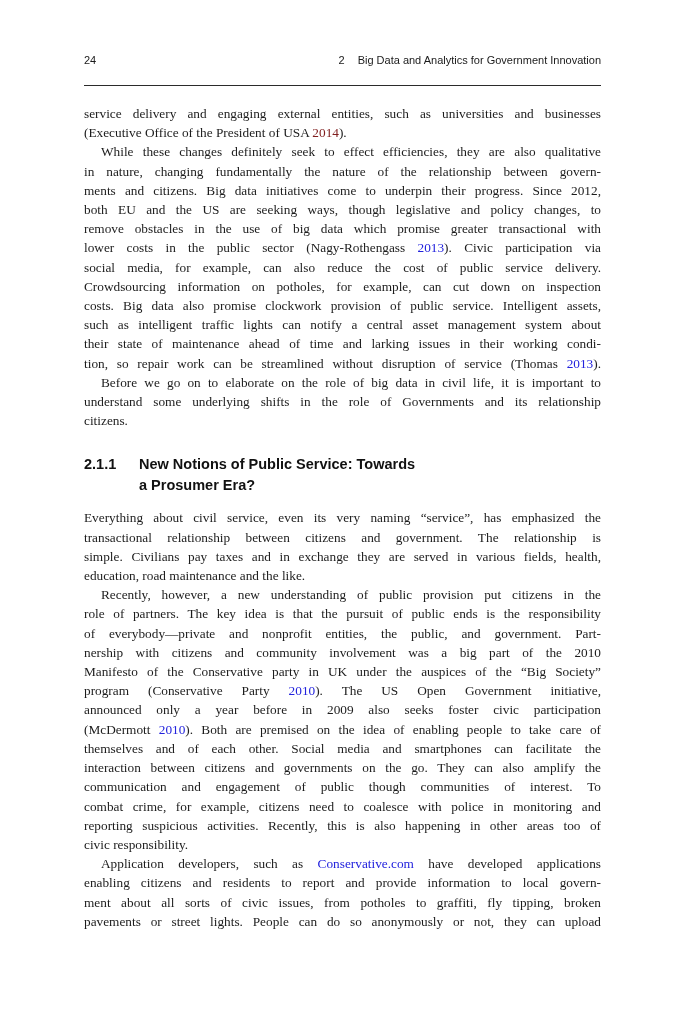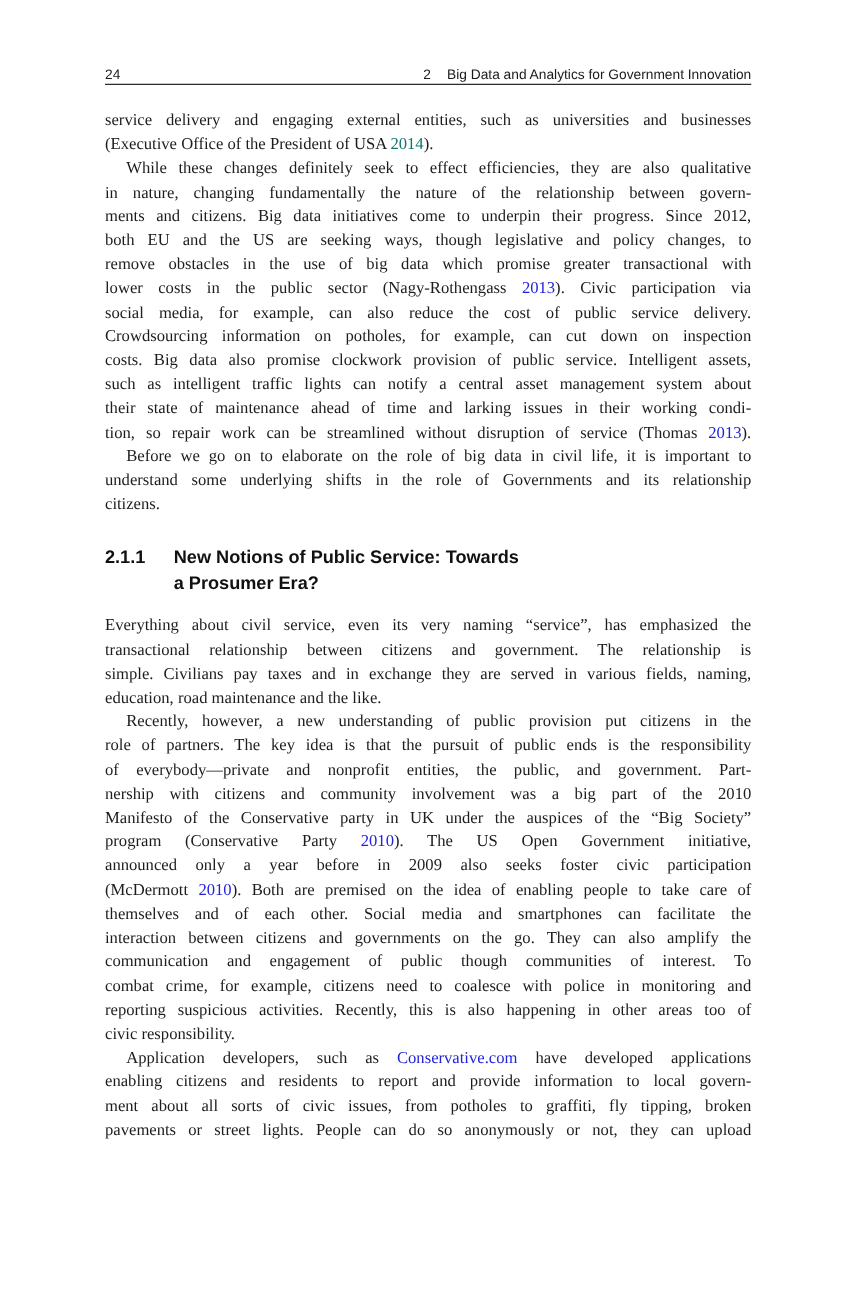--- a/index.html
+++ b/index.html
@@ -15,21 +15,21 @@
     overflow: hidden;
   }
   .header {
     display: flex;
     justify-content: space-between;
     align-items: flex-end;
     font-family: "Liberation Sans", sans-serif;
     font-size: 11px;
     line-height: 13px;
     color: #1a1a1a;
-    padding-bottom: 0;
+    padding-bottom: 18px;
     border-bottom: 1px solid #2b2b2b;
   }
   .running { display: flex; gap: 13px; }
   .body-text {
     margin-top: 18px;
     font-size: 13.3px;
     line-height: 19.2px;
   }
   .para { margin: 0; }
   .line {
@@ -59,21 +59,21 @@
     <span>24</span>
     <span class="running">
       <span>2</span>
       <span>Big Data and Analytics for Government Innovation</span>
     </span>
   </div>
 
   <div class="body-text">
       <div class="para">
         <div class="line">service delivery and engaging external entities, such as universities and businesses</div>
-        <div class="line left-last">(Executive Office of the President of USA <span class="cite-link" style="color: #0f766e;">2014</span>).</div>
+        <div class="line left-last">(Executive Office of the President of USA <span class="cite-link" style="color: #7f1d1d;">2014</span>).</div>
       </div>
       <div class="para">
         <div class="line indent">While these changes definitely seek to effect efficiencies, they are also qualitative</div>
         <div class="line">in nature, changing fundamentally the nature of the relationship between govern-</div>
         <div class="line">ments and citizens. Big data initiatives come to underpin their progress. Since 2012,</div>
         <div class="line">both EU and the US are seeking ways, though legislative and policy changes, to</div>
         <div class="line">remove obstacles in the use of big data which promise greater transactional with</div>
         <div class="line">lower costs in the public sector (Nagy-Rothengass <span class="cite-link" style="color: rgb(34, 34, 221);">2013</span>). Civic participation via</div>
         <div class="line">social media, for example, can also reduce the cost of public service delivery.</div>
         <div class="line">Crowdsourcing information on potholes, for example, can cut down on inspection</div>
@@ -90,21 +90,21 @@
   <div class="section-heading">
     <span class="h-num">2.1.1</span>
     <span class="h-text">
       <span>New Notions of Public Service: Towards</span><br>
       <span>a Prosumer Era?</span>
     </span>
   </div>
 <div class="para">
         <div class="line">Everything about civil service, even its very naming “service”, has emphasized the</div>
         <div class="line">transactional relationship between citizens and government. The relationship is</div>
-        <div class="line">simple. Civilians pay taxes and in exchange they are served in various fields, naming,</div>
+        <div class="line">simple. Civilians pay taxes and in exchange they are served in various fields, health,</div>
         <div class="line left-last">education, road maintenance and the like.</div>
       </div>
       <div class="para">
         <div class="line indent">Recently, however, a new understanding of public provision put citizens in the</div>
         <div class="line">role of partners. The key idea is that the pursuit of public ends is the responsibility</div>
         <div class="line">of everybody—private and nonprofit entities, the public, and government. Part-</div>
         <div class="line">nership with citizens and community involvement was a big part of the 2010</div>
         <div class="line">Manifesto of the Conservative party in UK under the auspices of the “Big Society”</div>
         <div class="line">program (Conservative Party <span class="cite-link" style="color: rgb(34, 34, 221);">2010</span>). The US Open Government initiative,</div>
         <div class="line">announced only a year before in 2009 also seeks foster civic participation</div>

